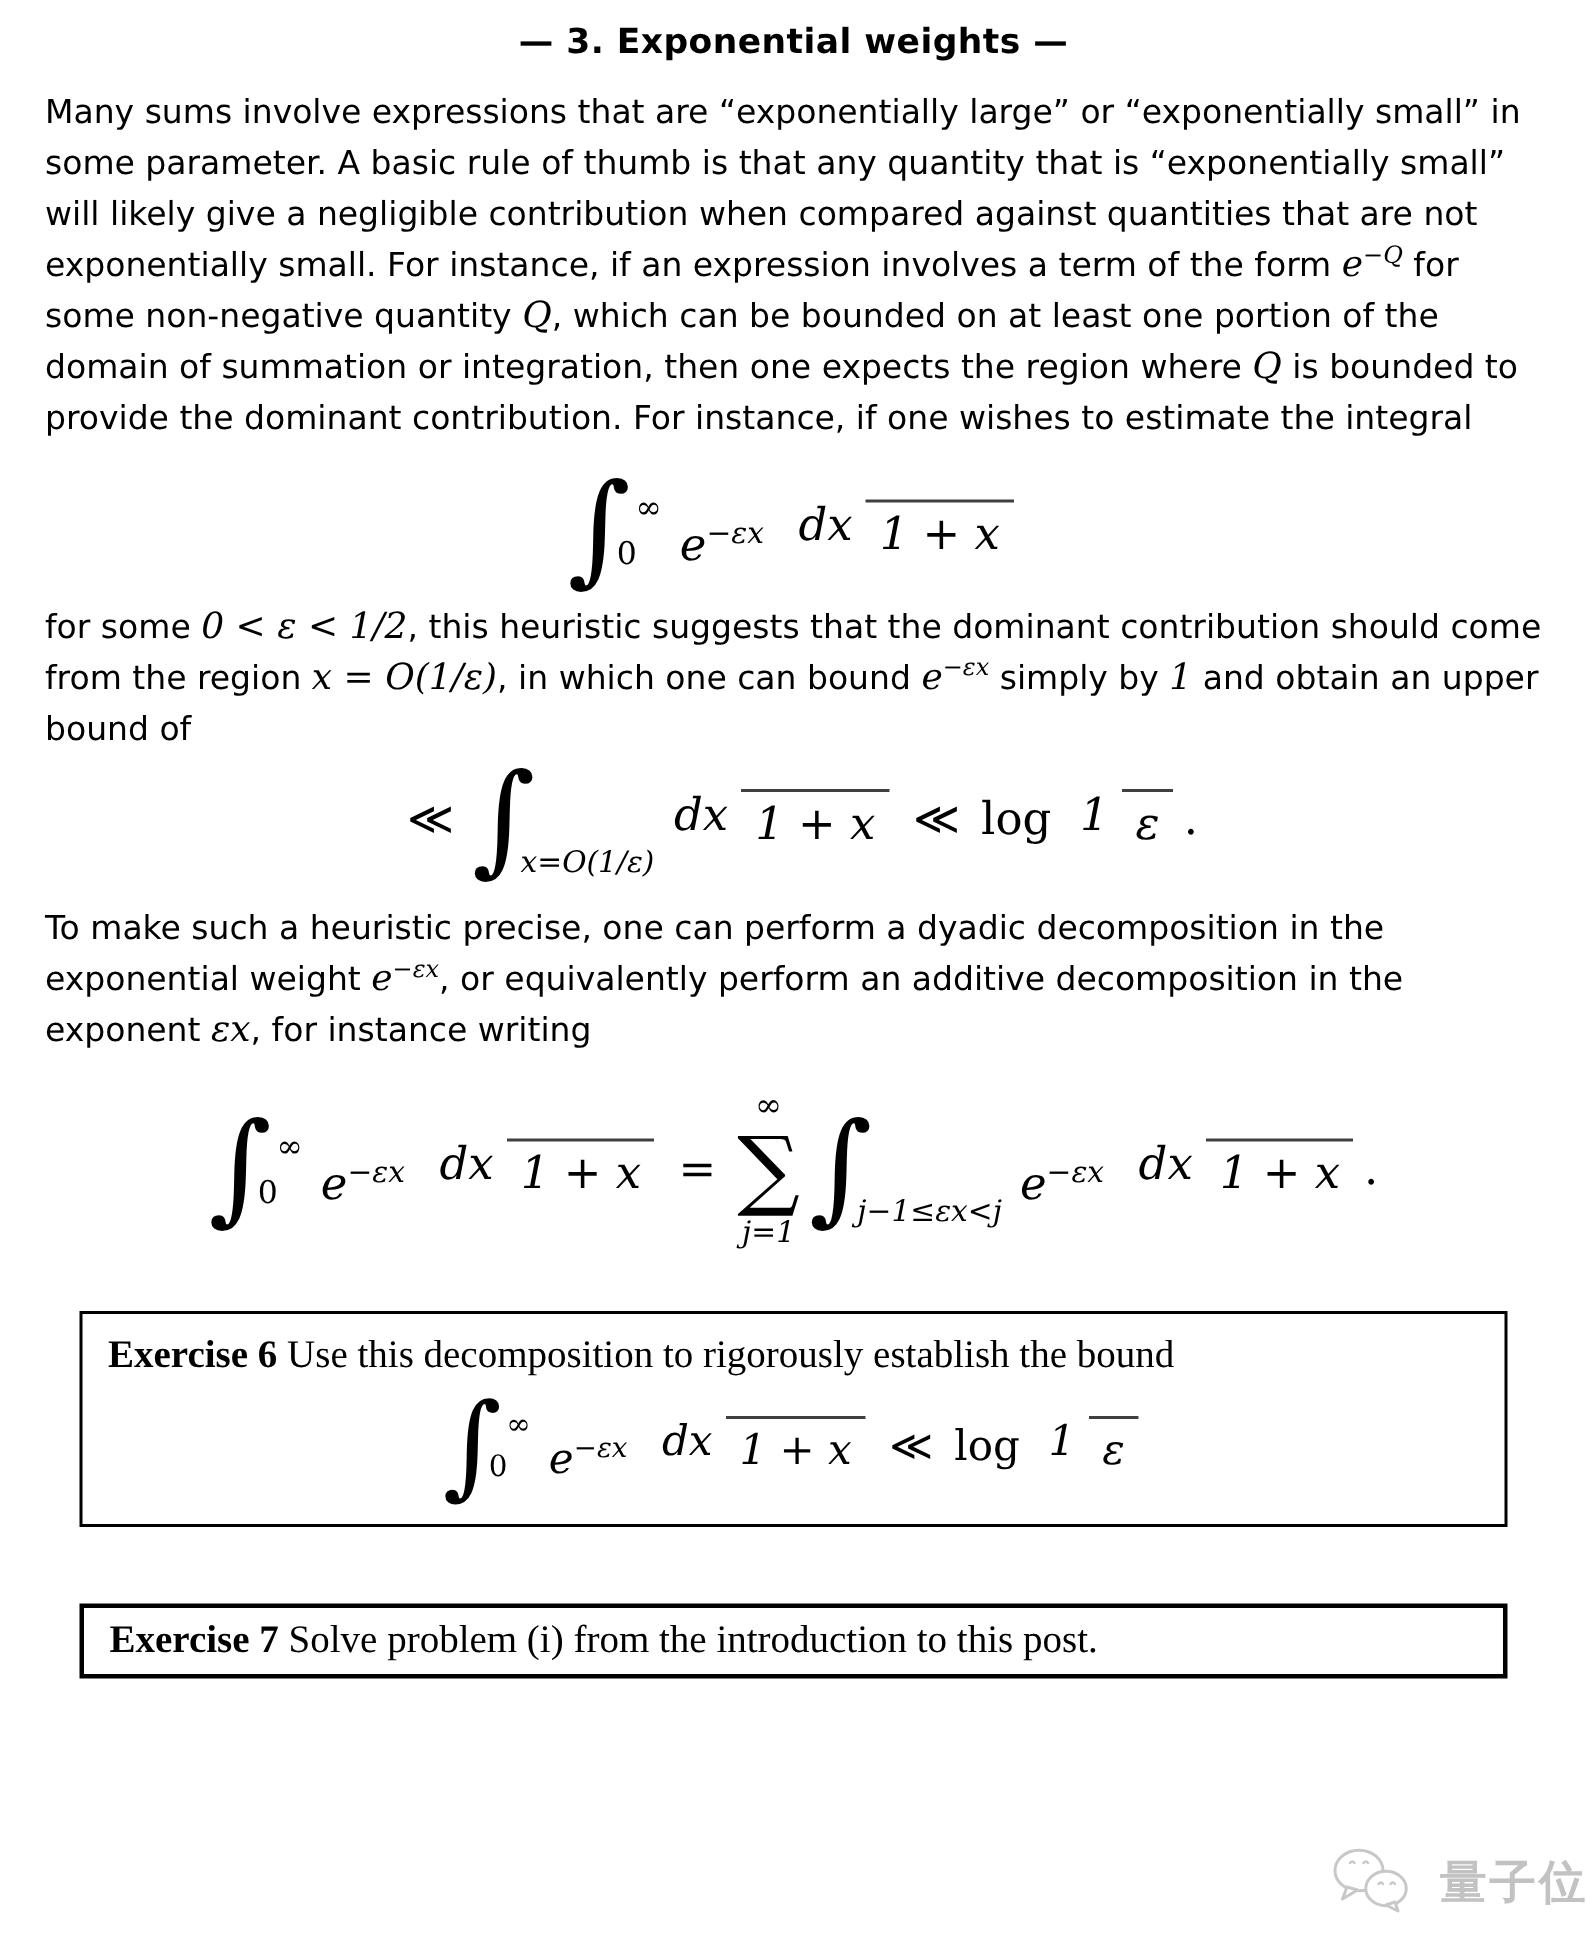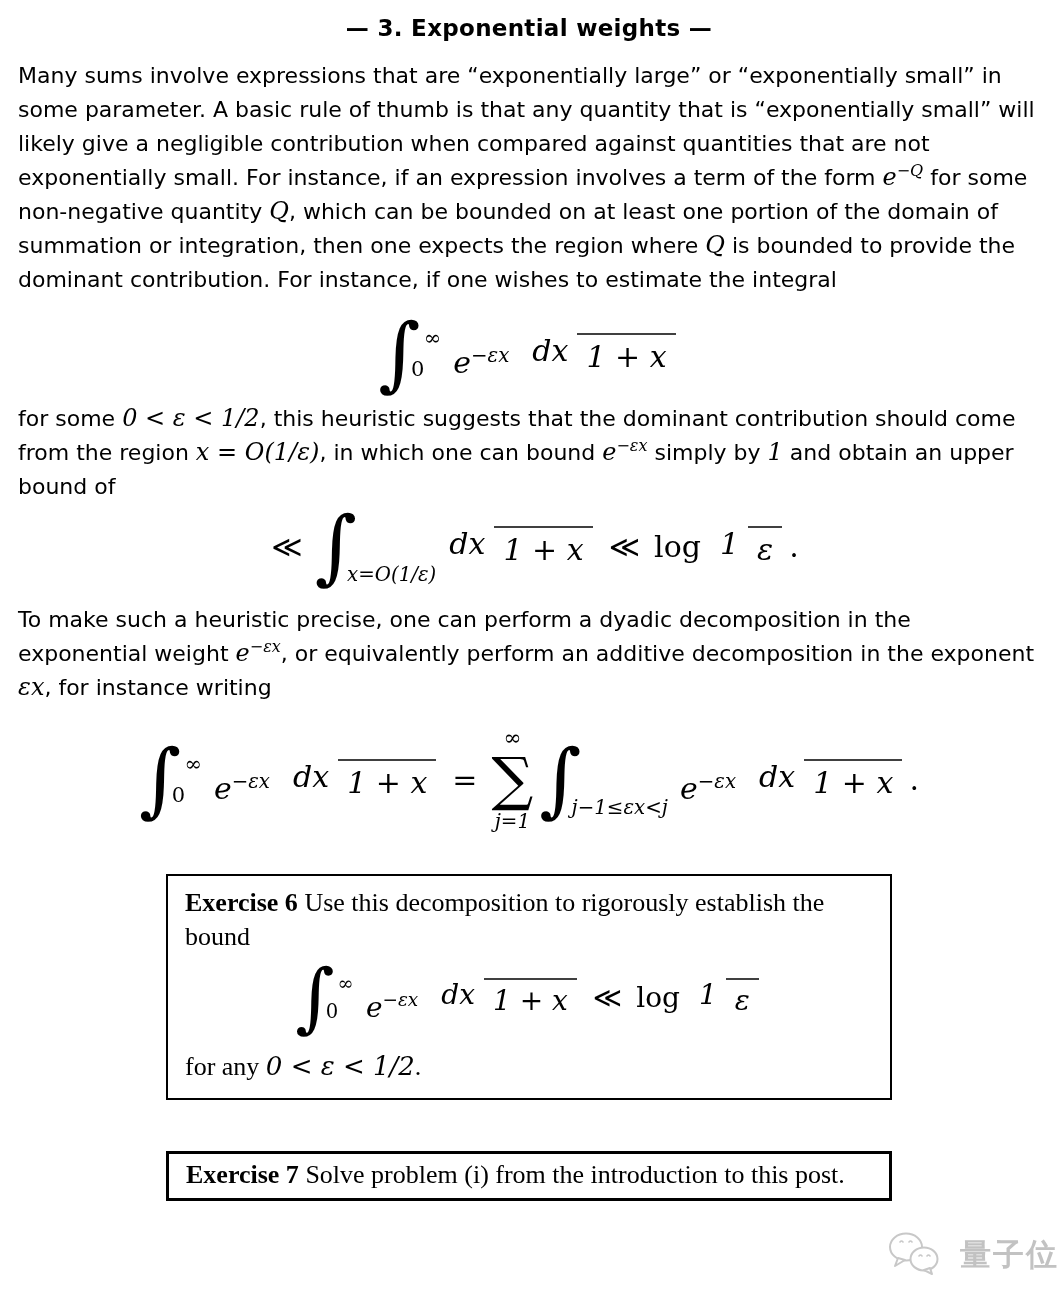--- a/index.html
+++ b/index.html
@@ -2,21 +2,21 @@
 <html><head>
 <meta charset="utf-8">
 <style>
   html,body { margin:0; padding:0; }
   body {
     width:1058px; height:1298px;
     background:#ffffff; color:#000;
     font-family:"DejaVu Sans", sans-serif;
     position:relative; overflow:hidden;
   }
-  .page { padding:0 18px; }
+  .page { padding:0 30px; }
 
   .title {
     margin:0; padding-top:15px;
     font-size:23px; font-weight:bold; text-align:center;
     letter-spacing:0.3px;
   }
 
   .para { font-size:22px; line-height:34px; margin:18px 0 0 0; }
 
   .imath {
@@ -63,21 +63,21 @@
   .eq  { font-style:normal; margin:0 12px; }
   .period { font-style:normal; margin-left:3px; align-self:center; }
 
   .sum { display:inline-flex; flex-direction:column; align-items:center; margin:0 6px 0 2px; }
   .sum-top { font-size:0.72em; font-style:normal; line-height:1; margin-bottom:3px; }
   .sum-glyph { font-size:1.95em; font-style:normal; line-height:0.95em; }
   .sum-bot { font-size:0.66em; font-style:italic; line-height:1; margin-top:5px; }
 
   
   .exbox {
-    box-sizing:border-box; width:726px; margin:42px auto 0;
+    box-sizing:border-box; width:952px; margin:42px auto 0;
     border:2px solid #000;
     font-family:"Liberation Serif", serif; font-size:26px;
   }
   .ex6 { padding:10px 17px 14px; }
   .exhead { margin:0; line-height:34px; }
   .exlabel { font-weight:bold; }
   .ex6 .formula { font-size:28px; margin:8px 0 2px; }
   .exfoot { margin:16px 0 0; line-height:34px; }
   .exbox .imath { font-size:26px; }
 
@@ -190,21 +190,20 @@
         <span class="fnum">dx</span>
         <span class="fden">1 + x</span>
       </span>
       <span class="ll">≪</span>
       <span class="logf">log</span>
       <span class="frac">
         <span class="fnum">1</span>
         <span class="fden">ε</span>
       </span>
     </div>
-    <p class="exfoot">for any <span class="imath">0 &lt; ε &lt; 1/2</span>.</p>
   </div>
 
   <div class="exbox ex7">
     <p><span class="exlabel">Exercise 7</span><span> Solve problem (i) from the introduction to this post.</span></p>
   </div>
 
 </div>
 
 <div class="watermark">
   <span>

